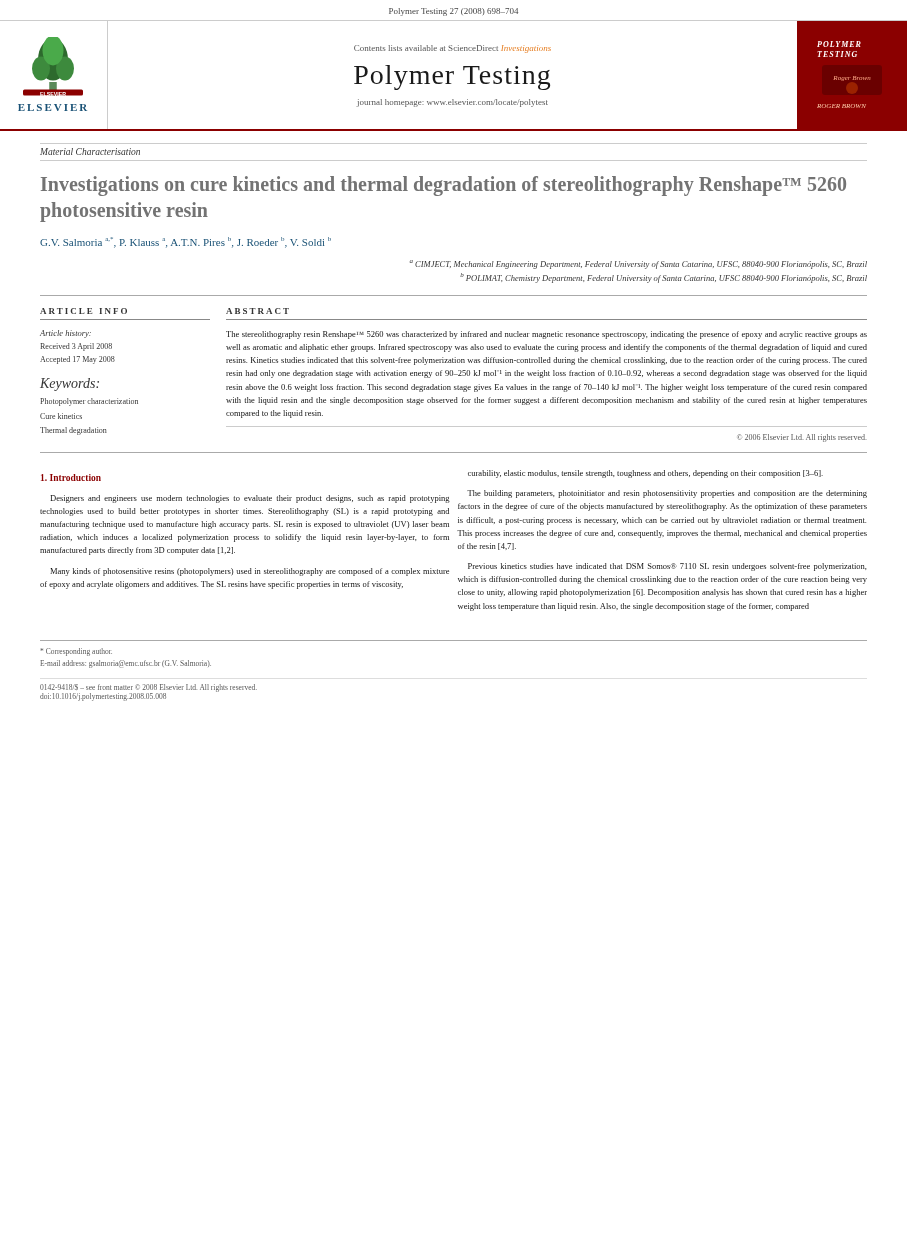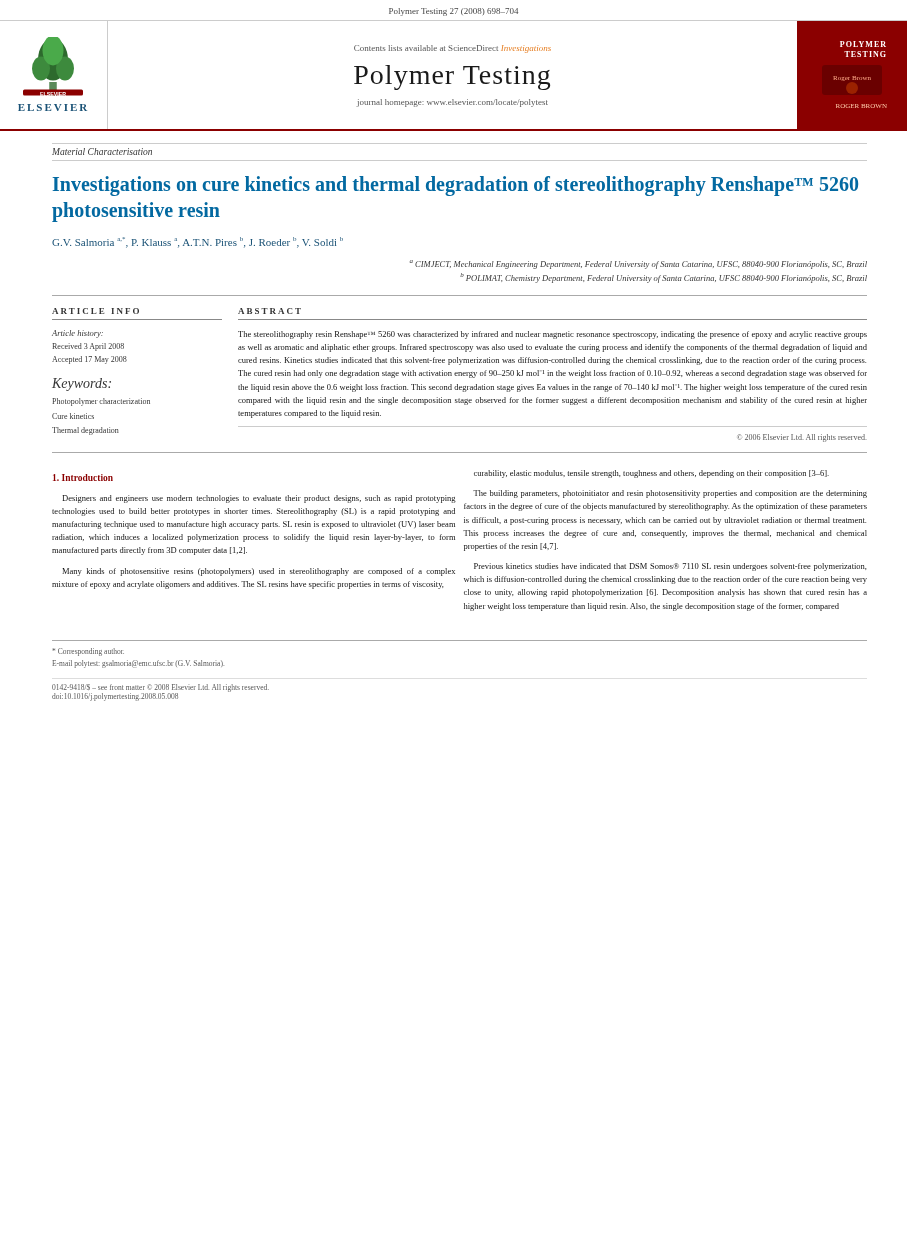--- a/index.html
+++ b/index.html
@@ -102,58 +102,58 @@
       background: #8B0000;
       display: flex;
       flex-direction: column;
       align-items: center;
       justify-content: center;
       padding: 8px;
     }
 
     .polymer-testing-badge {
       color: #fff;
-      text-align: right;
+      text-align: left;
+      font-style: italic;
     }
 
     .badge-top {
       font-size: 8px;
       letter-spacing: 1px;
       font-weight: bold;
       line-height: 1.3;
     }
 
     .roger-brown {
       font-size: 7px;
       color: #ffccaa;
     }
 
     
     .main-content {
       padding: 12px 40px 20px;
-      margin-left: 12px;
     }
 
     
     .section-label {
       font-size: 9.5px;
       font-style: italic;
       color: #333;
       border-top: 1px solid #ccc;
       border-bottom: 1px solid #ccc;
       padding: 3px 0;
       margin-bottom: 10px;
     }
 
     
     .article-title {
       font-size: 20px;
       font-weight: bold;
       font-family: 'Times New Roman', serif;
-      color: #0369a1;
+      color: #737373;
       line-height: 1.3;
       margin-bottom: 12px;
     }
 
     
     .authors {
       font-size: 11px;
       color: #1a5276;
       margin-bottom: 8px;
     }
@@ -417,21 +417,21 @@
       <div class="body-col">
         <p class="body-para">curability, elastic modulus, tensile strength, toughness and others, depending on their composition [3–6].</p>
         <p class="body-para">The building parameters, photoinitiator and resin photosensitivity properties and composition are the determining factors in the degree of cure of the objects manufactured by stereolithography. As the optimization of these parameters is difficult, a post-curing process is necessary, which can be carried out by ultraviolet radiation or thermal treatment. This process increases the degree of cure and, consequently, improves the thermal, mechanical and chemical properties of the resin [4,7].</p>
         <p class="body-para">Previous kinetics studies have indicated that DSM Somos® 7110 SL resin undergoes solvent-free polymerization, which is diffusion-controlled during the chemical crosslinking due to the reaction order of the cure reaction being very close to unity, allowing rapid photopolymerization [6]. Decomposition analysis has shown that cured resin has a higher weight loss temperature than liquid resin. Also, the single decomposition stage of the former, compared</p>
       </div>
     </div>
 
     <div class="page-footer">
       <div class="footnote-line">* Corresponding author.</div>
       <div class="footnote-line">
-        <span>E-mail polytest: gsalmoria@emc.ufsc.br (G.V. Salmoria).</span>
+        <span>E-mail address: gsalmoria@emc.ufsc.br (G.V. Salmoria).</span>
       </div>
       <div class="footer-copyright">
         <div>0142-9418/$ – see front matter © 2008 Elsevier Ltd. All rights reserved.</div>
         <div>doi:10.1016/j.polymertesting.2008.05.008</div>
       </div>
     </div>
 
   </div>
 </div>
 

